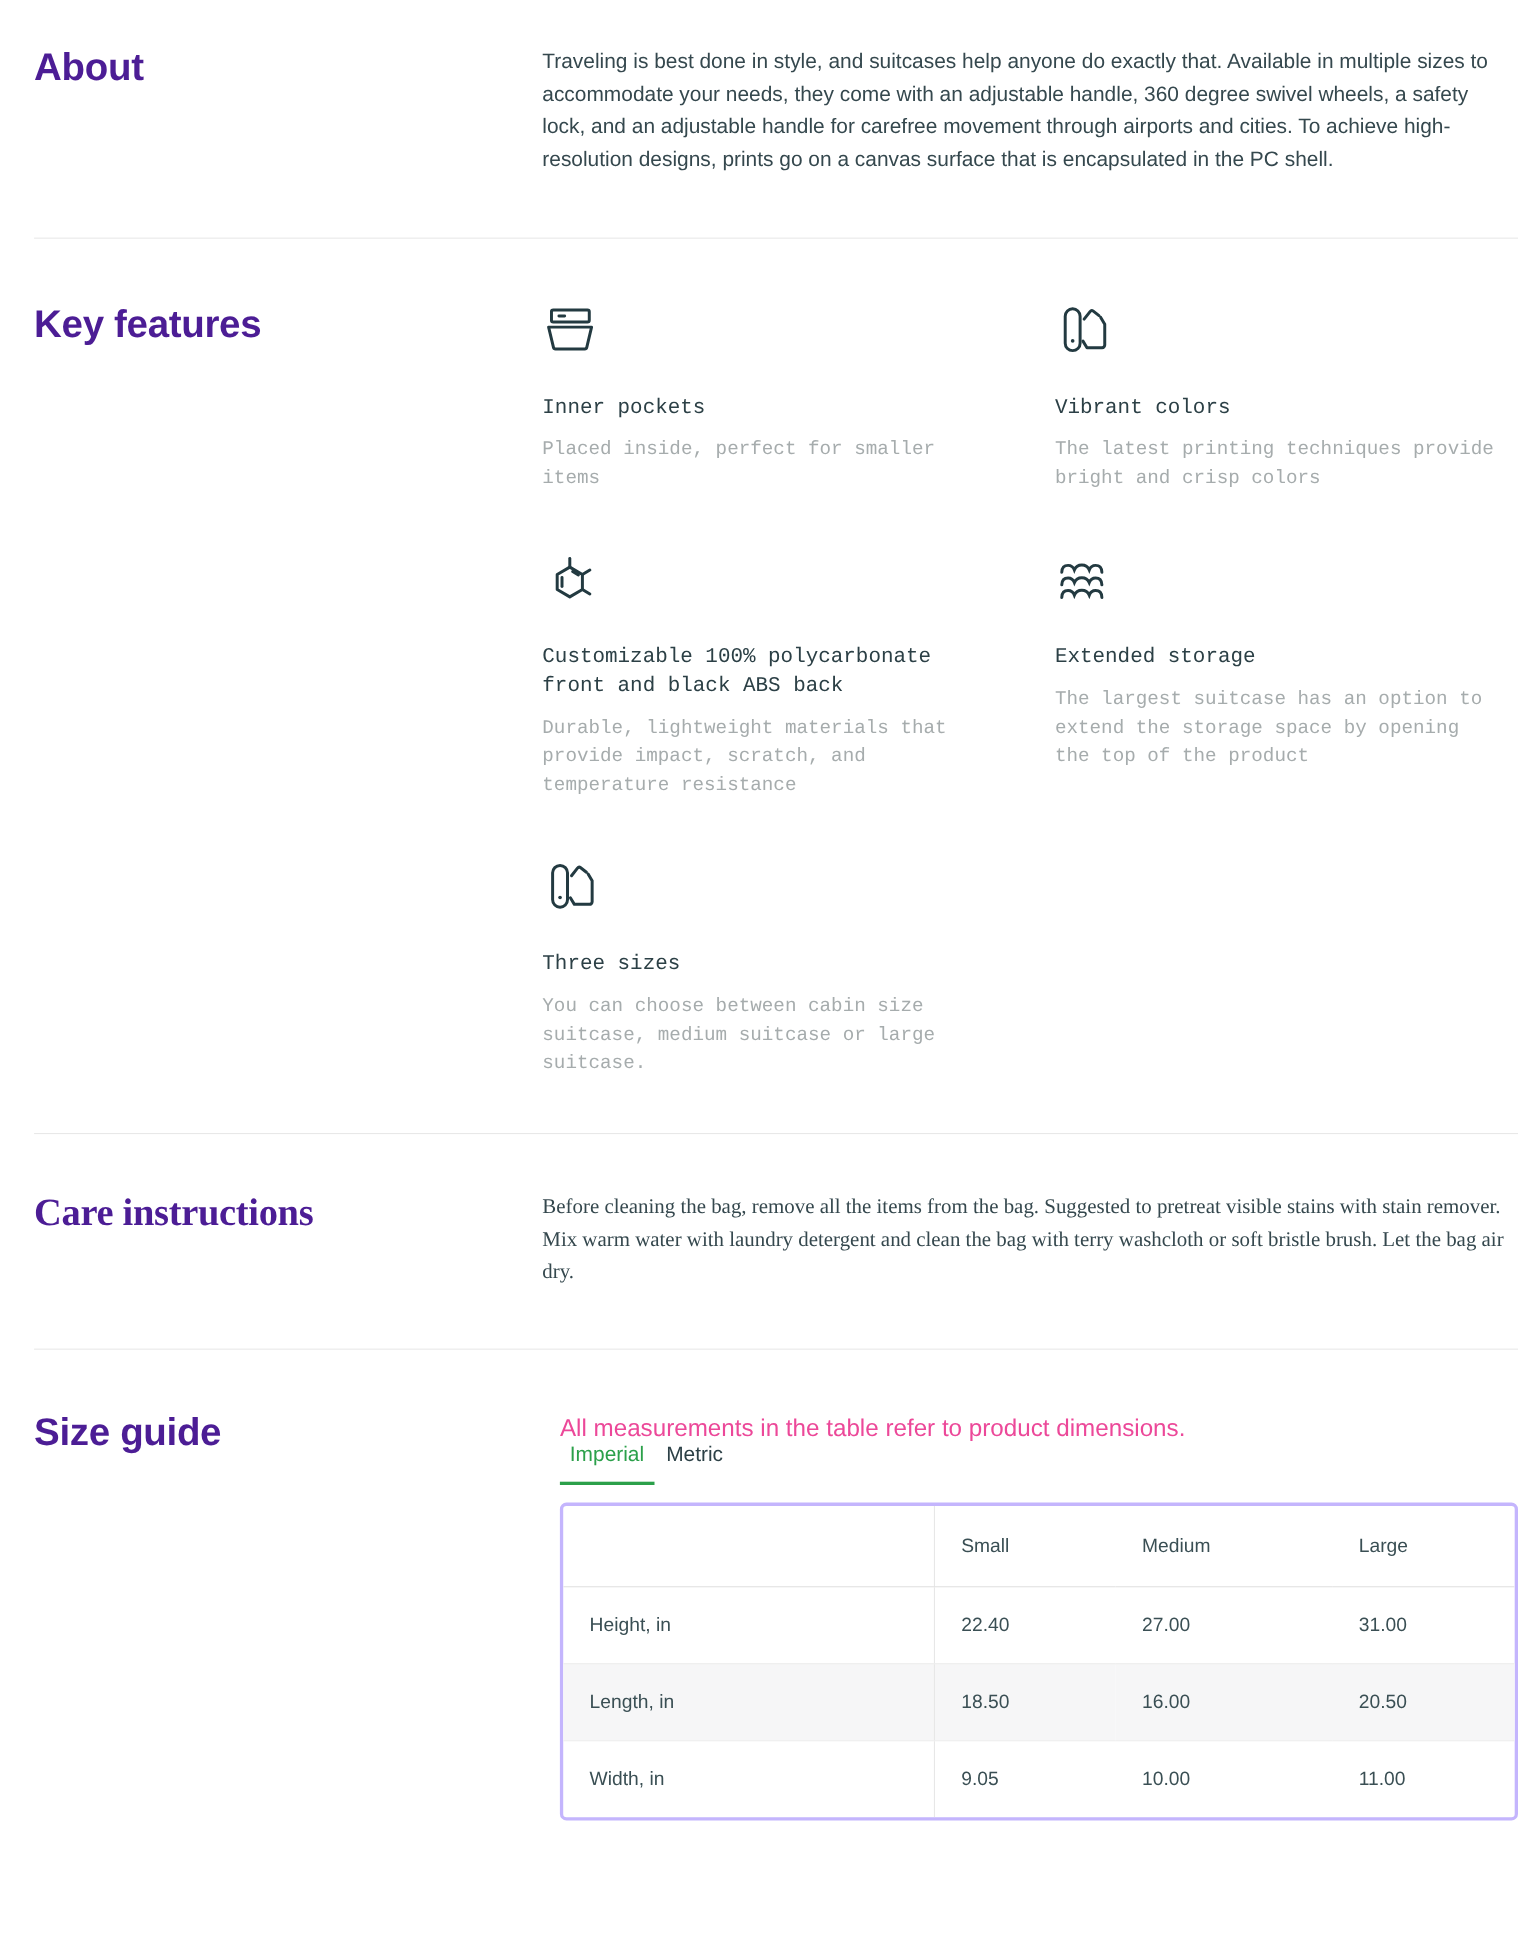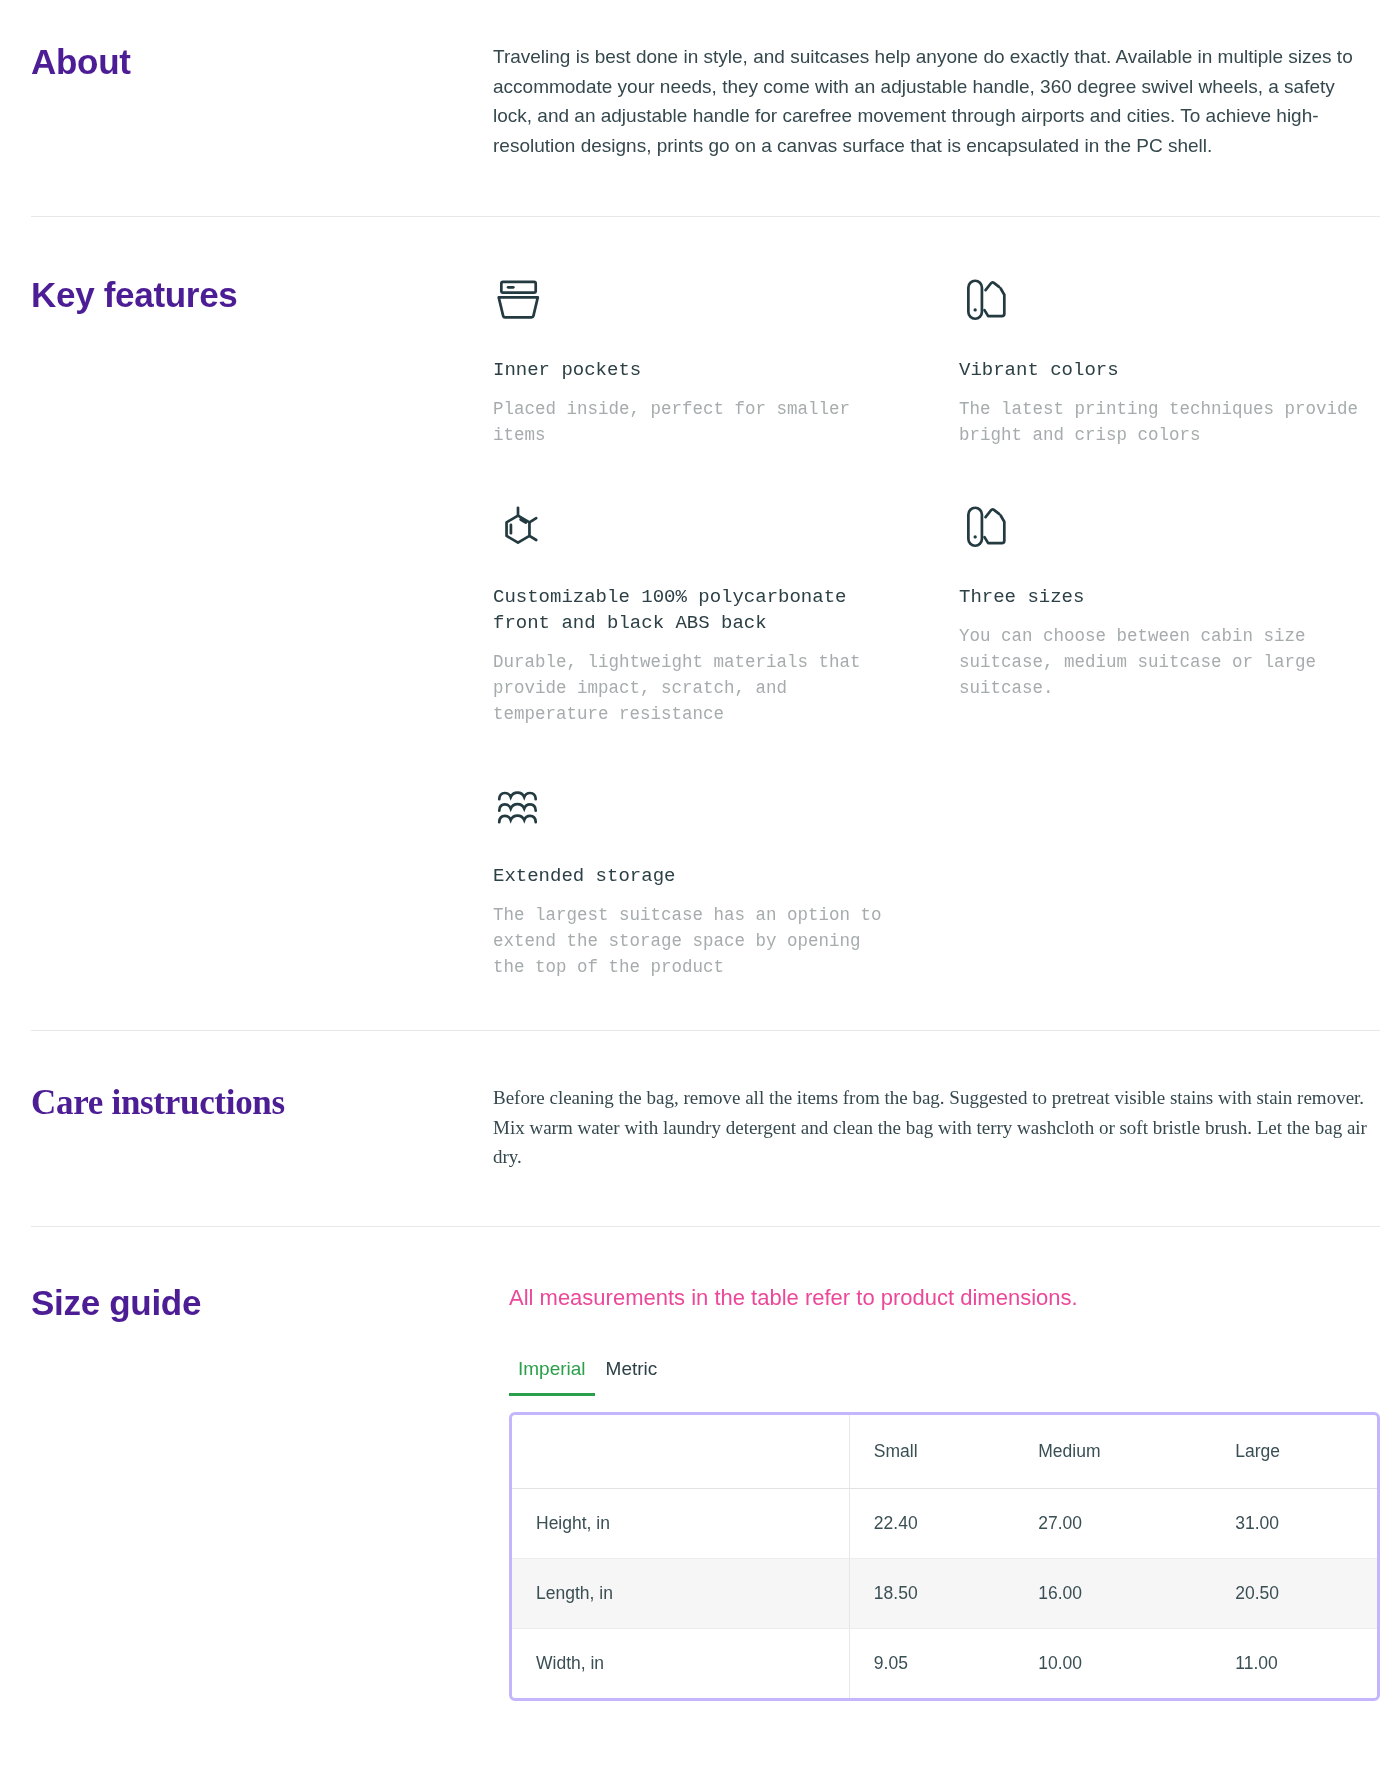--- a/index.html
+++ b/index.html
@@ -75,21 +75,20 @@
     max-width: 400px;
   }
 
   
   .size-intro {
     font-size: 22px;
     line-height: 29px;
     color: #ec4899;
   }
   .tabs {
-    margin-top: 46px;
     display: flex;
   }
   .tab {
     font-size: 19px;
     line-height: 22px;
     padding: 0 9px 13px 9px;
     margin-right: 2px;
     color: #2c4046;
     background: none;
     border: none;
@@ -208,35 +207,35 @@
                 <use href="#ic-molecule"></use>
               </svg>
           </div>
           <div class="feature-title">Customizable 100% polycarbonate front and black ABS back</div>
           <div class="feature-desc">Durable, lightweight materials that provide impact, scratch, and temperature resistance</div>
         </div>
 
         <div class="feature">
           <div class="icon-box">
             <svg viewBox="0 0 48 48">
+                <use href="#ic-waves"></use>
+              </svg>
+          </div>
+          <div class="feature-title">Extended storage</div>
+          <div class="feature-desc">The largest suitcase has an option to extend the storage space by opening the top of the product</div>
+        </div>
+
+        <div class="feature">
+          <div class="icon-box">
+            <svg viewBox="0 0 48 48">
                 <use href="#ic-swatch"></use>
               </svg>
           </div>
           <div class="feature-title">Three sizes</div>
           <div class="feature-desc">You can choose between cabin size suitcase, medium suitcase or large suitcase.</div>
-        </div>
-
-        <div class="feature">
-          <div class="icon-box">
-            <svg viewBox="0 0 48 48">
-                <use href="#ic-waves"></use>
-              </svg>
-          </div>
-          <div class="feature-title">Extended storage</div>
-          <div class="feature-desc">The largest suitcase has an option to extend the storage space by opening the top of the product</div>
         </div>
 
       </div>
     </div>
   </section>
 
   <section class="sec-care">
     <div class="col-left">
       <h2>Care instructions</h2>
     </div>

